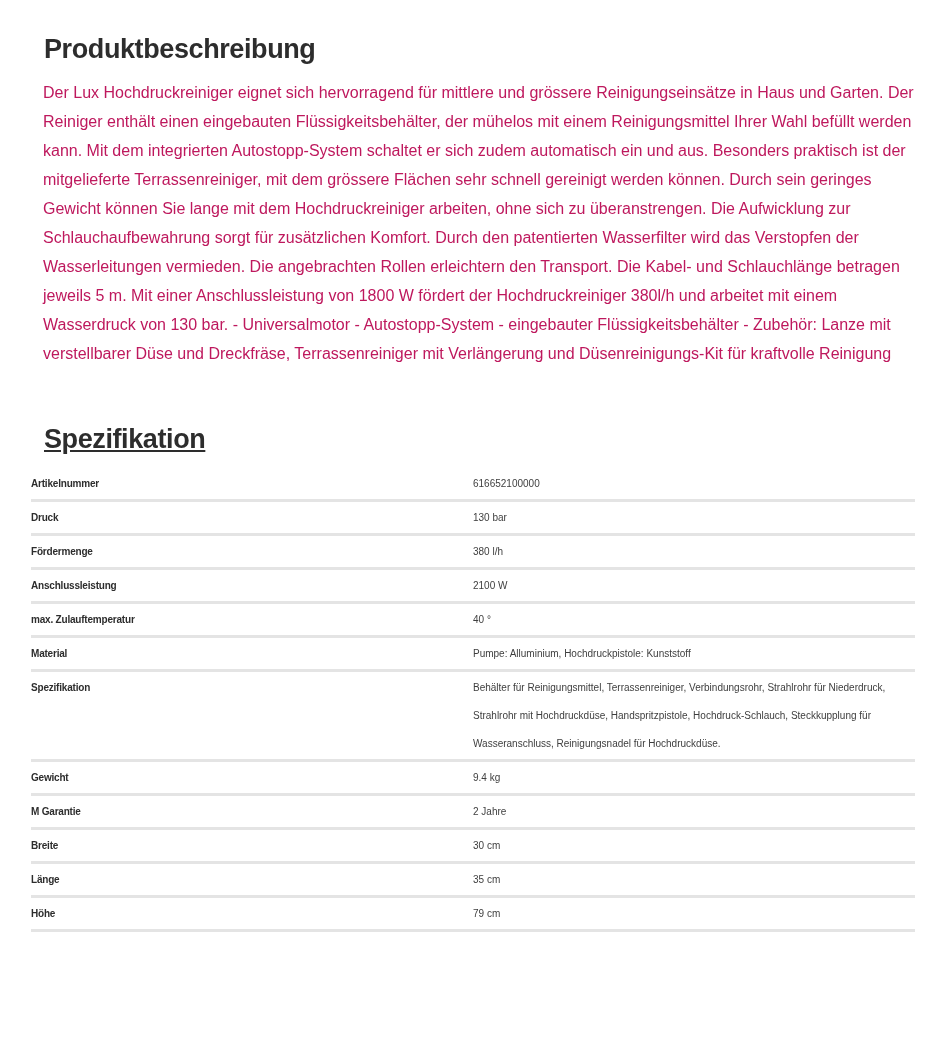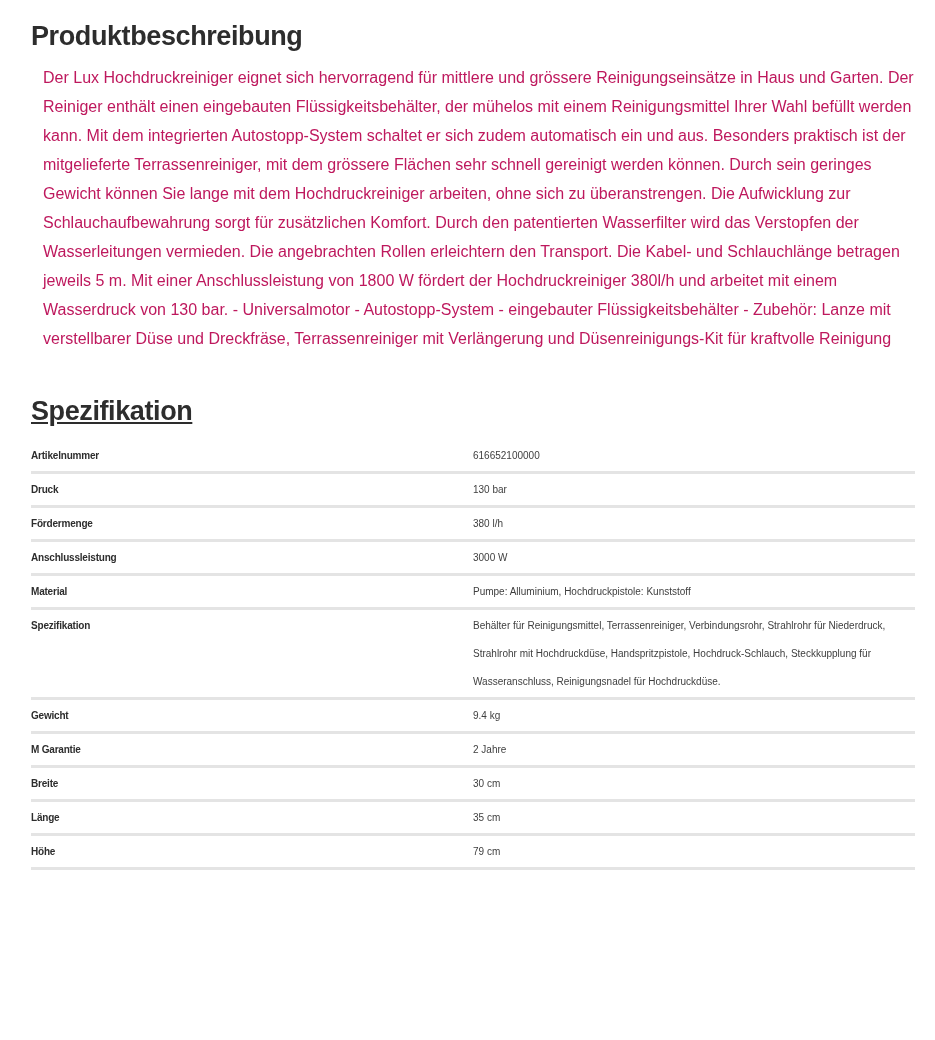--- a/index.html
+++ b/index.html
@@ -16,21 +16,21 @@
   }
   .content {
     padding: 0 20px 10px 31px;
   }
   .section-title {
     font-size: 27px;
     line-height: 31px;
     font-weight: bold;
     color: #2d2d2d;
     letter-spacing: -0.4px;
-    margin: 0;
+    margin: 13px;
   }
   .section-title.first {
     padding-top: 21px;
   }
   .section-title.second {
     padding-top: 43px;
     text-decoration: underline;
   }
   .description {
     margin: 11px 0 0 12px;
@@ -89,23 +89,27 @@
     <td class="spec-value">130 bar</td>
   </tr>
 
   <tr>
     <td class="spec-label">Fördermenge</td>
     <td class="spec-value">380 l/h</td>
   </tr>
 
   <tr>
     <td class="spec-label">Anschlussleistung</td>
-    <td class="spec-value">3000 W</td>
+    <td class="spec-value">2100 W</td>
   </tr>
 
+  <tr>
+    <td class="spec-label">max. Zulauftemperatur</td>
+    <td class="spec-value">40 °</td>
+  </tr>
 
   <tr>
     <td class="spec-label">Material</td>
     <td class="spec-value">Pumpe: Alluminium, Hochdruckpistole: Kunststoff</td>
   </tr>
 
   <tr>
     <td class="spec-label">Spezifikation</td>
     <td class="spec-value">Behälter für Reinigungsmittel, Terrassenreiniger, Verbindungsrohr, Strahlrohr für Niederdruck, Strahlrohr mit Hochdruckdüse, Handspritzpistole, Hochdruck-Schlauch, Steckkupplung für Wasseranschluss, Reinigungsnadel für Hochdruckdüse.</td>
   </tr>

